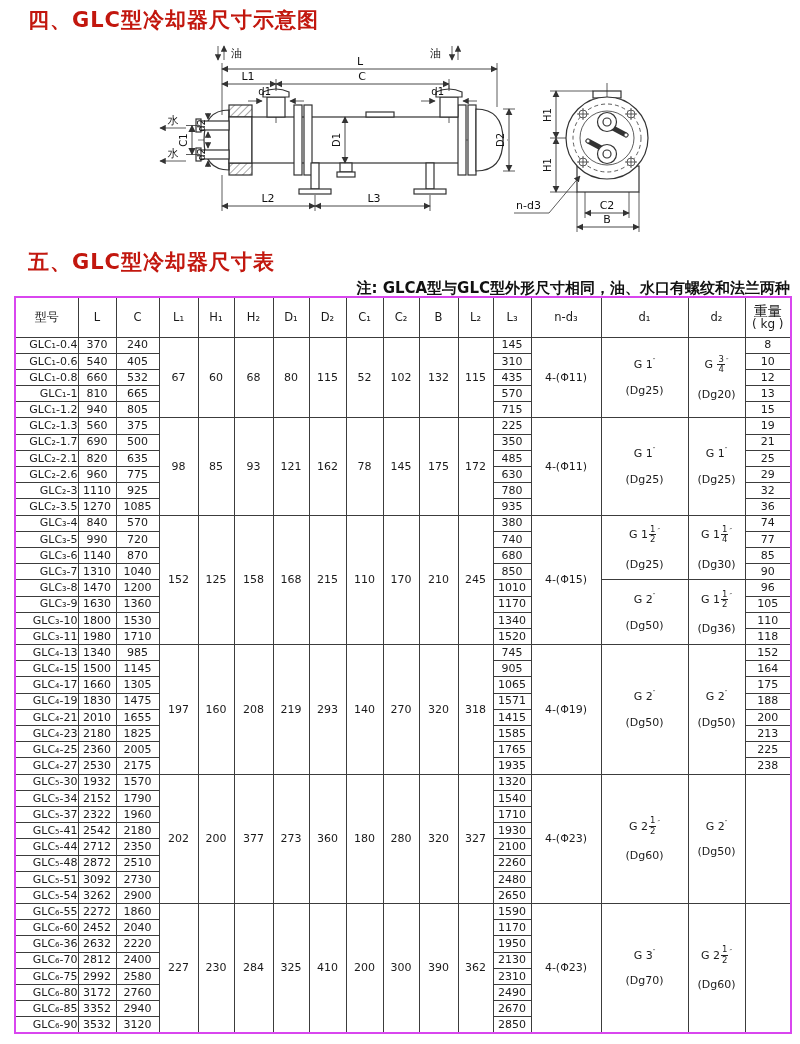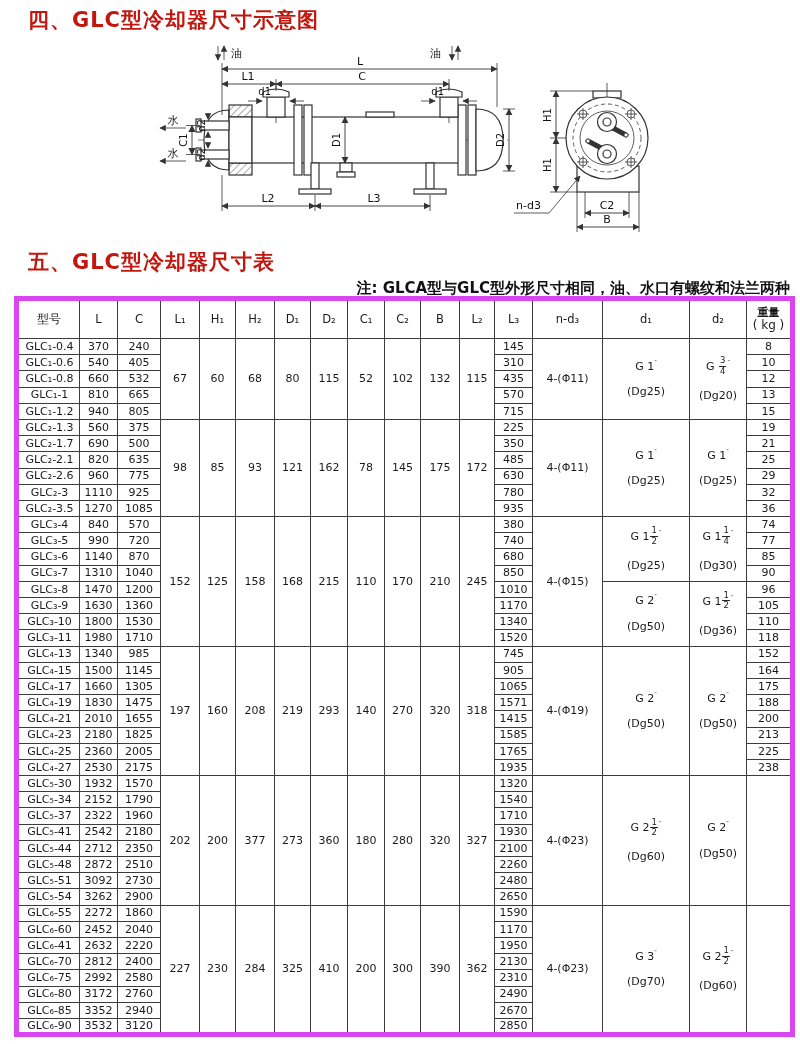--- a/index.html
+++ b/index.html
@@ -14,32 +14,32 @@
   }
   #title4{top:6px;}
   #title5{top:248px;}
   #diagram-wrap{position:absolute;top:35px;left:0;width:800px;height:215px;}
   #note{
     position:absolute;top:279px;right:10px;font-size:15px;font-weight:600;
     color:#111;white-space:nowrap;
   }
   
   #tbl-wrap{position:absolute;top:296px;left:14px;}
-  table{border-collapse:collapse;table-layout:fixed;width:776px;border:5px solid #d946ef;}
+  table{border-collapse:collapse;table-layout:fixed;width:776px;border:2px solid #d946ef;}
   th,td{
     border:1px solid #3c3c3c;text-align:center;vertical-align:middle;
     font-size:11px;line-height:1.05;padding:0;overflow:hidden;white-space:nowrap;
     color:#1a1a1a;
   }
   thead tr{height:40px;}
   tbody tr{height:16.2px;}
   th{font-weight:normal;font-size:11.5px;}
   th.cn{font-size:12px;}
-  td.model{text-align:center;padding-left:1px;}
-  .wt-h{font-weight:bold;font-size:11px;}
+  td.model{text-align:right;padding-left:1px;}
+  .wt-h{font-weight:normal;font-size:14px;}
   .wt-u{font-weight:normal;font-size:12px;}
   .port-spec{margin-bottom:7px;}
   .port-dg{margin-top:14px;}
   .frac{display:inline-block;text-align:center;vertical-align:-0.45em;
         font-size:8.5px;line-height:1.1;margin:0 1px;}
   .frac .fn{display:block;border-bottom:1px solid #222;padding:0 1px;}
   .frac .fd{display:block;}
   sup.prime{font-size:7px;vertical-align:super;color:#444;}
   
   .ln{stroke:#333;stroke-width:1.2;}
@@ -635,21 +635,21 @@
           </td>
           <td rowspan="8"></td>
         </tr>
         <tr>
           <td class="model">GLC₆-60</td>
           <td>2452</td>
           <td>2040</td>
           <td>1170</td>
         </tr>
         <tr>
-          <td class="model">GLC₆-41</td>
+          <td class="model">GLC₆-36</td>
           <td>2632</td>
           <td>2220</td>
           <td>1950</td>
         </tr>
         <tr>
           <td class="model">GLC₆-70</td>
           <td>2812</td>
           <td>2400</td>
           <td>2130</td>
         </tr>

